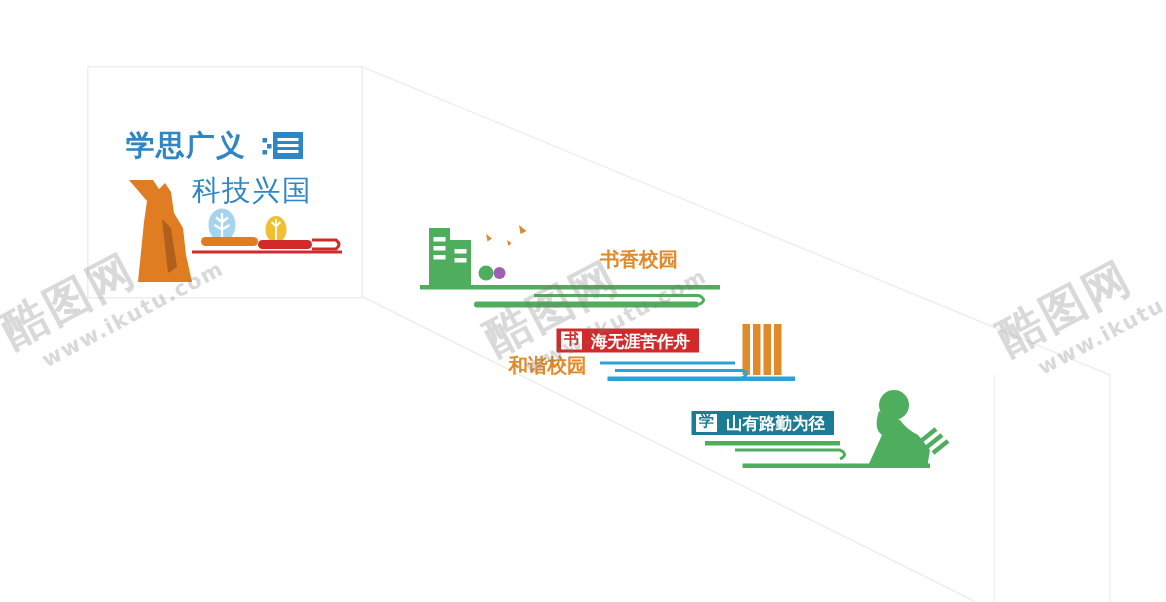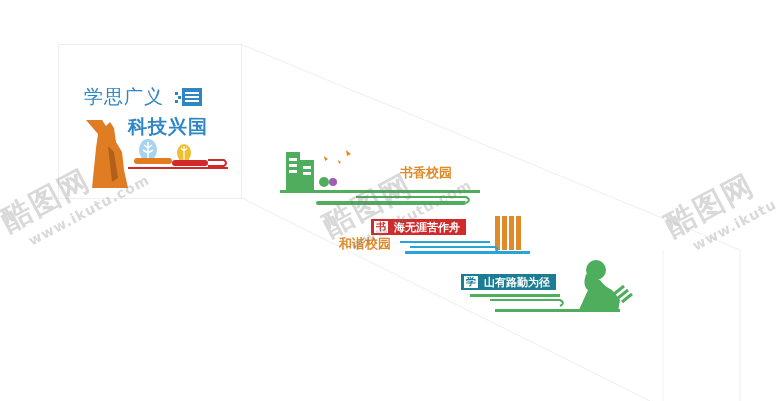--- a/index.html
+++ b/index.html
@@ -1,21 +1,21 @@
 <!DOCTYPE html>
 <html><head>
 <meta charset="utf-8">
 <style>
   html,body{margin:0;padding:0;background:#fff;}
   body{width:777px;height:401px;position:relative;overflow:hidden;font-family:"DejaVu Sans","Liberation Sans",sans-serif;}
   .abs{position:absolute;}
   .wall-lines{position:absolute;left:0;top:0;width:777px;height:401px;}
   .panel{position:absolute;left:58px;top:44px;width:182px;height:153px;border:1px solid #eeeeee;background:#fff;}
-  .title1{position:absolute;left:84px;top:84px;font-size:19px;font-weight:normal;color:#2f86c4;letter-spacing:1px;white-space:nowrap;}
-  .title2{position:absolute;left:128px;top:114px;font-size:19px;font-weight:bold;color:#2f86c4;letter-spacing:1px;white-space:nowrap;}
+  .title1{position:absolute;left:84px;top:84px;font-size:19px;font-weight:bold;color:#2f86c4;letter-spacing:1px;white-space:nowrap;}
+  .title2{position:absolute;left:128px;top:114px;font-size:19px;font-weight:normal;color:#2f86c4;letter-spacing:1px;white-space:nowrap;}
   .orange-text{position:absolute;font-size:13px;font-weight:bold;color:#e08a2a;white-space:nowrap;}
   .tag{position:absolute;display:flex;align-items:center;height:16px;padding:0 6px 0 3px;color:#fff;font-size:11px;font-weight:bold;white-space:nowrap;}
   .tag .badge{display:inline-block;width:14px;height:12px;line-height:12px;text-align:center;font-size:10px;margin-right:6px;background:#fff;}
   .wm{position:absolute;color:rgba(120,120,120,0.28);font-weight:bold;white-space:nowrap;transform:rotate(-28deg);transform-origin:left top;}
   .wm .big{font-size:30px;letter-spacing:2px;}
   .wm .url{font-size:14px;display:block;margin-left:14px;letter-spacing:1px;}
 </style>
 </head>
 <body>
 

